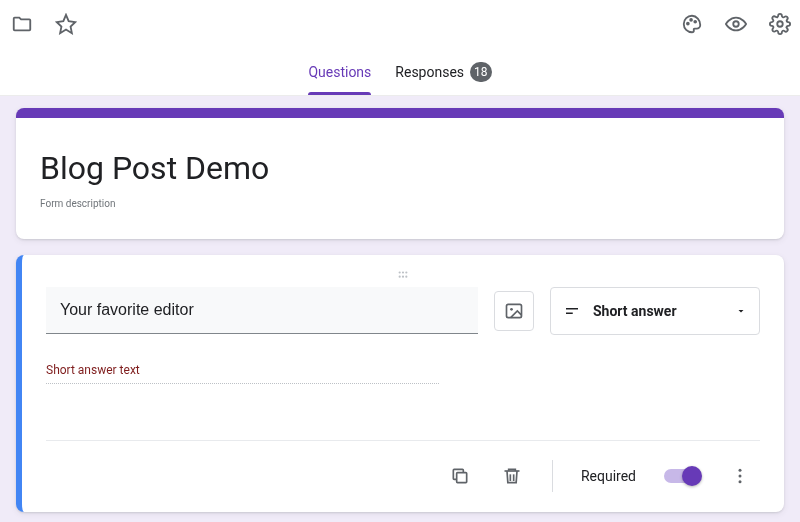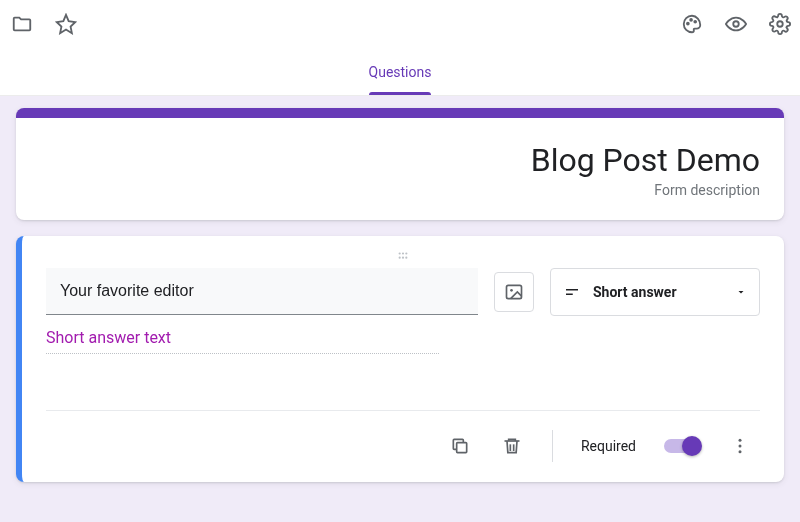--- a/index.html
+++ b/index.html
@@ -84,32 +84,32 @@
   .card {
     background: #fff;
     border-radius: 8px;
     box-shadow: 0 1px 2px rgba(60,64,67,.15), 0 2px 6px rgba(60,64,67,.08);
     margin-bottom: 16px;
     position: relative;
     overflow: hidden;
   }
   .header-card {
     border-top: 10px solid #673ab7;
-    padding: 22px 24px;
-    text-align: right;
+    padding: 30px 24px;
   }
   .form-title {
     font-size: 32px;
     color: #202124;
     font-weight: 400;
     line-height: 1.3;
   }
   .form-desc {
-    font-size: 14px;
+    font-size: 10px;
     color: #70757a;
+    margin-top: 8px;
   }
   .question-card {
     border-left: 6px solid #4285f4;
     padding: 8px 24px 0 24px;
   }
   .drag-handle {
     display: flex;
     justify-content: center;
     color: #bdc1c6;
     height: 24px;
@@ -156,23 +156,23 @@
     align-items: center;
     padding: 0 12px;
     gap: 12px;
     cursor: pointer;
     color: #202124;
     font-size: 14px;
     font-weight: bold;
   }
   .type-select .label { flex: 1; }
   .answer-placeholder {
-    margin-top: 12px;
-    font-size: 16px;
-    color: #a21caf;
+    margin-top: 28px;
+    font-size: 12px;
+    color: #7f1d1d;
     border-bottom: 1px dotted #bdc1c6;
     width: 55%;
     padding-bottom: 6px;
   }
   .footer-row {
     border-top: 1px solid #e8eaed;
     margin-top: 56px;
     height: 72px;
     display: flex;
     align-items: center;
@@ -252,20 +252,24 @@
           <circle cx="12" cy="12" r="3"></circle>
           <path d="M19.4 15a1.7 1.7 0 0 0 .34 1.87l.06.06a2 2 0 1 1-2.83 2.83l-.06-.06a1.7 1.7 0 0 0-1.87-.34 1.7 1.7 0 0 0-1 1.56V21a2 2 0 1 1-4 0v-.09a1.7 1.7 0 0 0-1-1.56 1.7 1.7 0 0 0-1.87.34l-.06.06a2 2 0 1 1-2.83-2.83l.06-.06a1.7 1.7 0 0 0 .34-1.87 1.7 1.7 0 0 0-1.56-1H3a2 2 0 1 1 0-4h.09a1.7 1.7 0 0 0 1.56-1 1.7 1.7 0 0 0-.34-1.87l-.06-.06A2 2 0 1 1 7.08 4.25l.6.06a1.7 1.7 0 0 0 1.87.34H9a1.7 1.7 0 0 0 1-1.56V3a2 2 0 1 1 4 0v.09a1.7 1.7 0 0 0 1 1.56 1.7 1.7 0 0 0 1.87-.34l.06-.06a2 2 0 1 1 2.83 2.83l-.06.06a1.7 1.7 0 0 0-.34 1.87V9a1.7 1.7 0 0 0 1.56 1H21a2 2 0 1 1 0 4h-.09a1.7 1.7 0 0 0-1.56 1z"></path>
         </svg>
     </div>
   </div>
 </div>
 
 <div class="tabs">
   <div class="tab active">
     <span>Questions</span>
+  </div>
+  <div class="tab">
+    <span>Responses</span>
+    <span class="badge">18</span>
   </div>
 </div>
 
 <div class="canvas">
 
   <div class="card header-card">
     <div class="form-title">Blog Post Demo</div>
     <div class="form-desc">Form description</div>
   </div>
 

